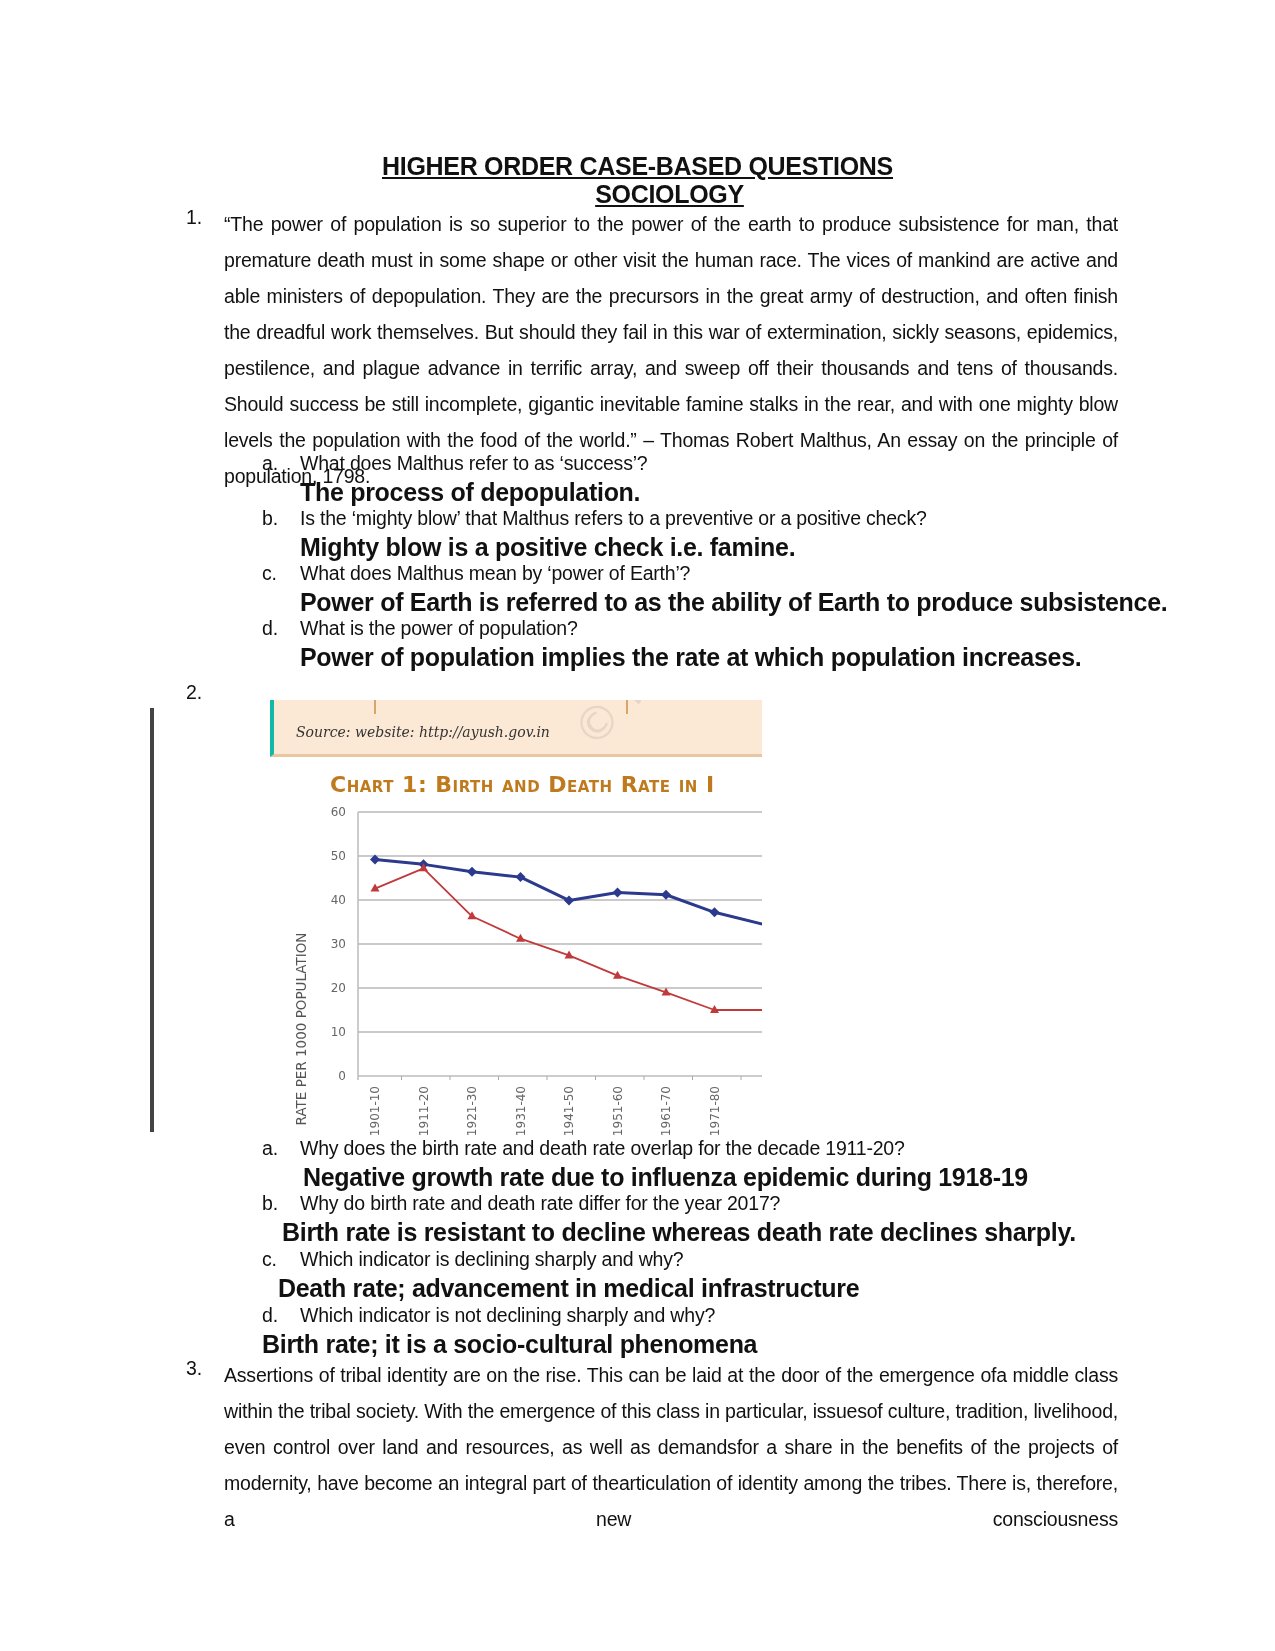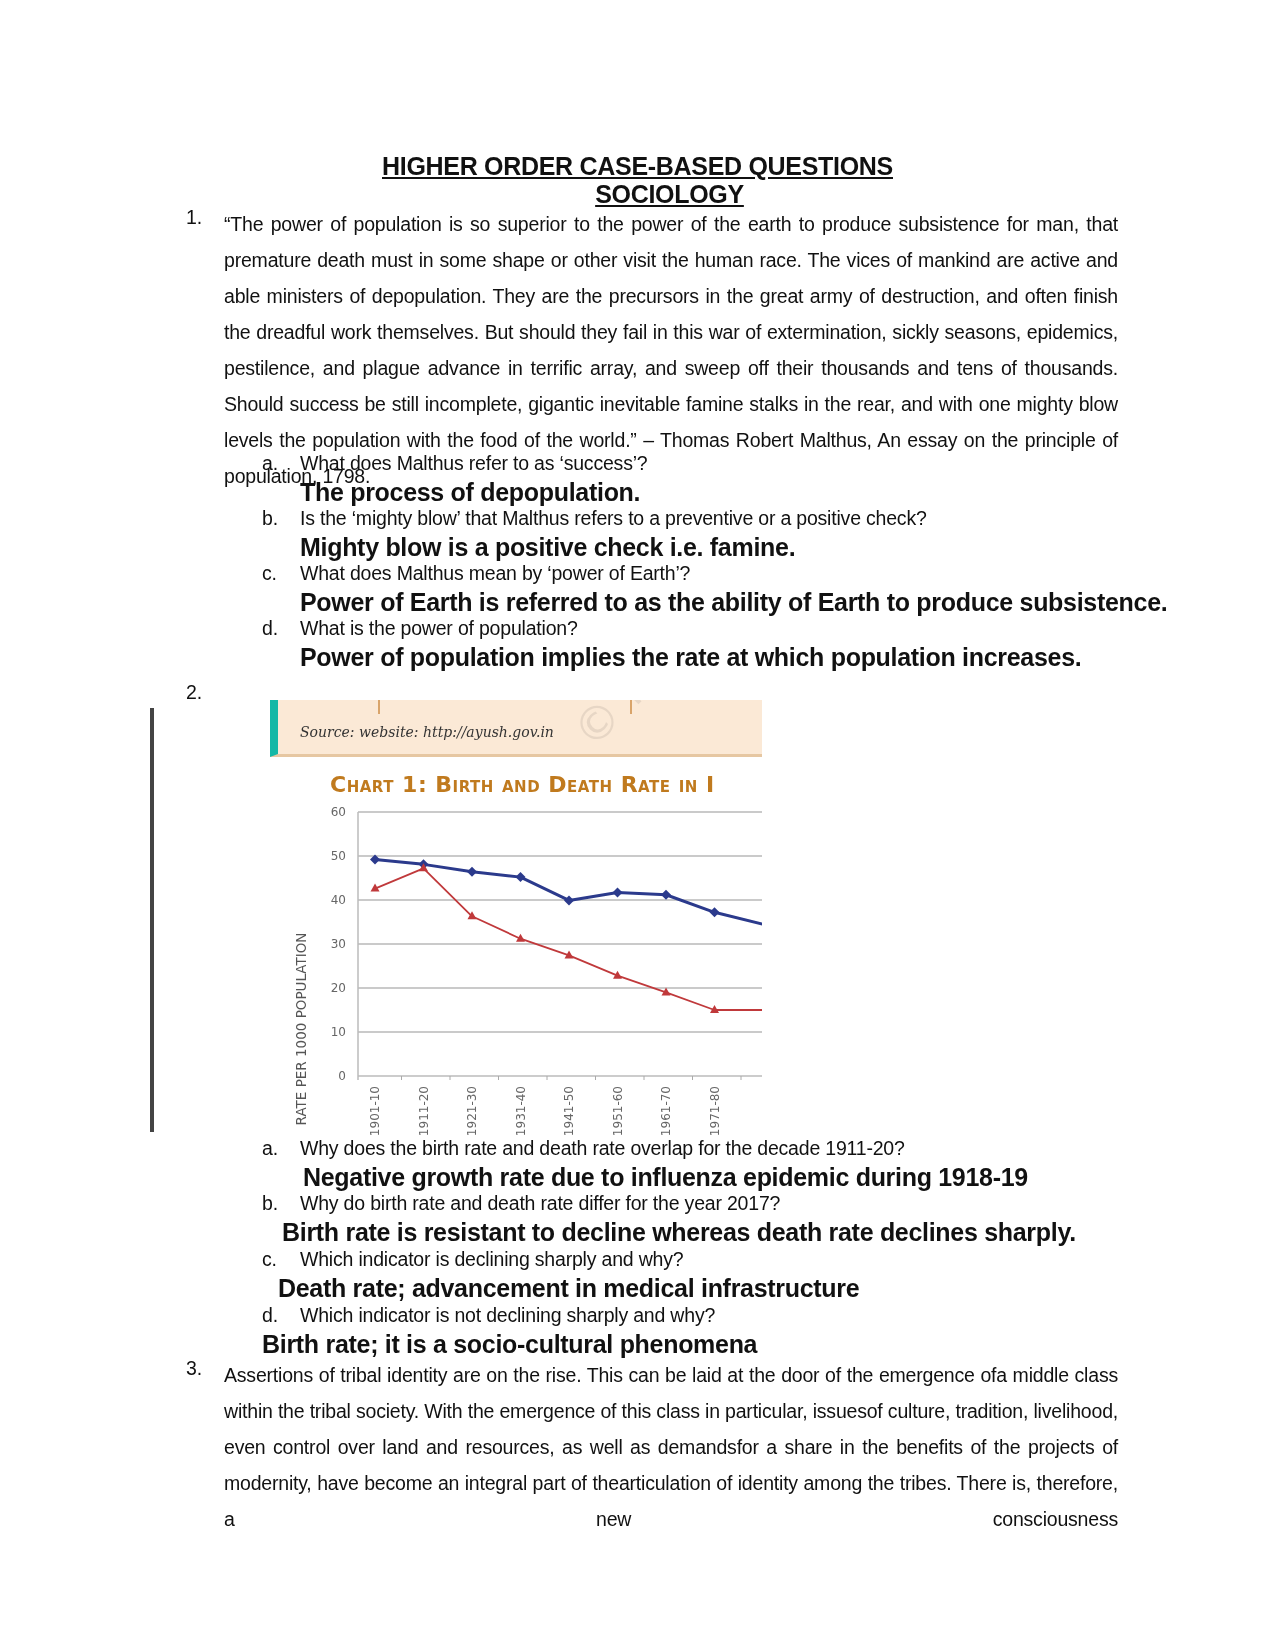--- a/index.html
+++ b/index.html
@@ -13,21 +13,21 @@
   .num { position: absolute; left: 186px; font-size: 19.5px; }
   .para { position: absolute; left: 224px; width: 894px; font-size: 19.5px; line-height: 36px;
           text-align: justify; letter-spacing: -0.2px; }
   .q { position: absolute; font-size: 19.5px; line-height: 27.8px; letter-spacing: -0.2px; }
   .q .lbl { position: absolute; left: 0; }
   .q .txt { position: absolute; left: 38px; white-space: nowrap; }
   .ans { position: absolute; font-size: 25px; font-weight: bold; white-space: nowrap; letter-spacing: -0.3px; }
   .vbar { position: absolute; left: 150px; top: 708px; width: 4px; height: 424px; background: #444; }
   .chart-wrap { position: absolute; left: 262px; top: 700px; width: 500px; height: 440px; overflow: hidden; }
   .src-box { position: absolute; left: 8px; top: 0; width: 492px; height: 54px;
-             background: #fbe9d6; border-left: 8px solid #14b8a6; border-bottom: 3px solid #e6c7a2; }
+             background: #fbe9d6; border-left: 4px solid #14b8a6; border-bottom: 3px solid #e6c7a2; }
   .src-text { position: absolute; left: 22px; top: 24px; font-family: "DejaVu Serif", serif;
               font-style: italic; font-size: 14px; color: #333; }
   .src-tick { position: absolute; top: 0; width: 2px; height: 14px; background: #d9a46a; }
   .chart-title { position: absolute; left: 68px; top: 72px; white-space: nowrap;
                  font-family: "DejaVu Sans", sans-serif; font-weight: bold; color: #c07a1e;
                  font-size: 22px; letter-spacing: 0.5px; font-variant: small-caps; }
   .watermark { position: absolute; left: 300px; top: 20px; font-size: 46px; color: rgba(0,0,0,0.08);
                transform: rotate(-45deg); transform-origin: left top; white-space: nowrap;
                font-family: "DejaVu Sans", sans-serif; }
   svg text { font-family: "DejaVu Sans", sans-serif; }

